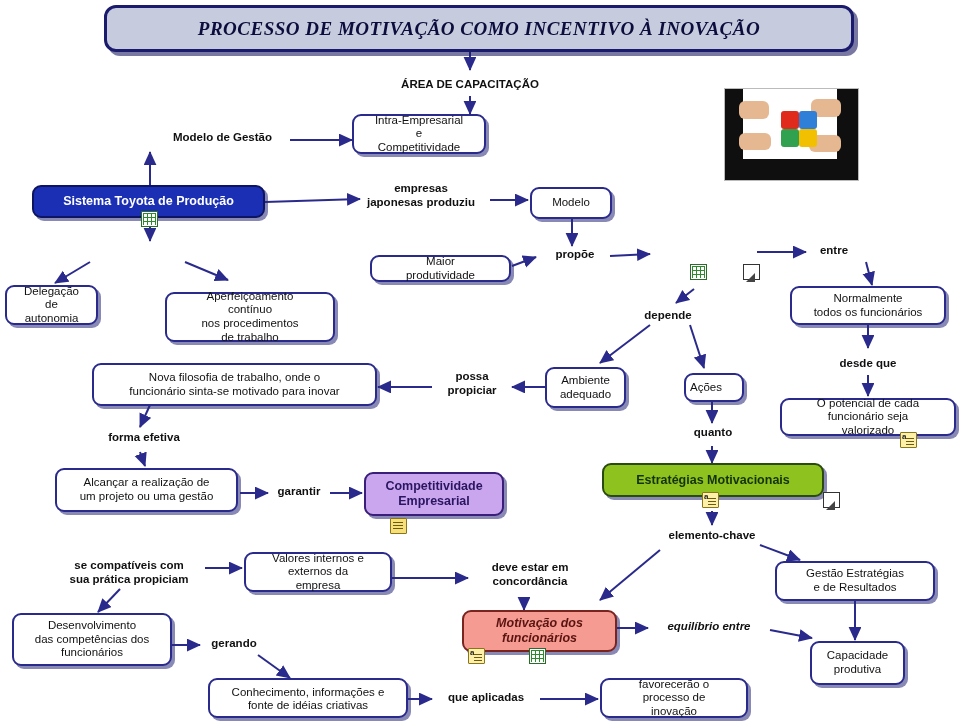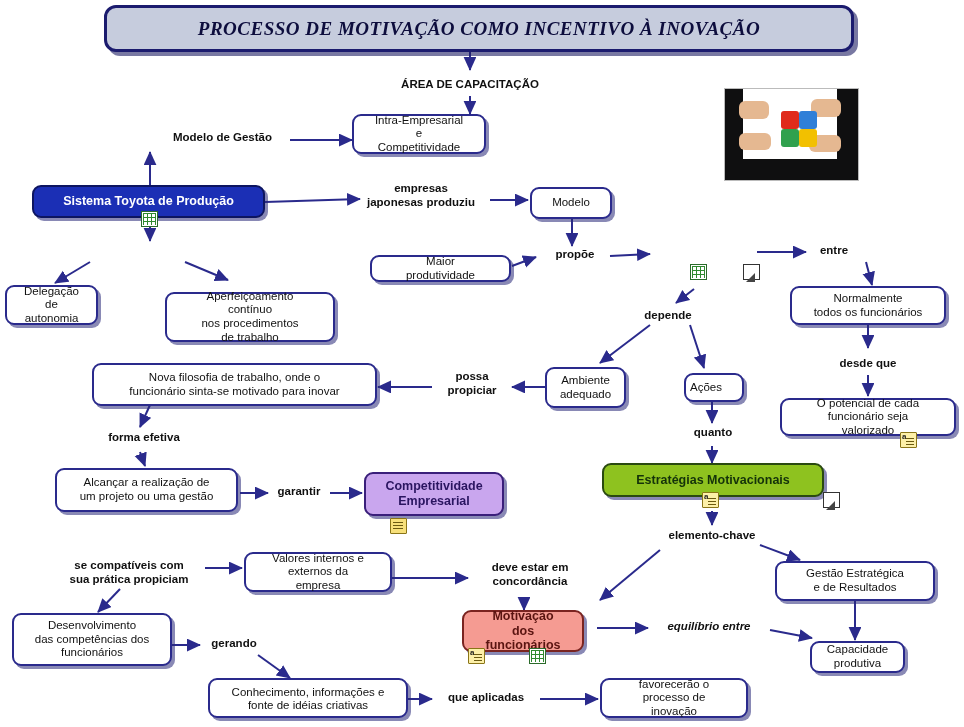--- a/index.html
+++ b/index.html
@@ -319,40 +319,40 @@
     <span class="ic ic-note-a"></span>
     <span class="ic ic-arrowbox" style="margin-left:102px;"></span>
   </div>
 
   <div class="node" style="left:244px;top:552px;width:148px;height:40px;">
     <span>Valores internos e
 externos da empresa</span>
   </div>
 
   <div class="node" style="left:775px;top:561px;width:160px;height:40px;">
-    <span>Gestão Estratégica
+    <span>Gestão Estratégias
 e de Resultados</span>
   </div>
 
   <div class="node" style="left:12px;top:613px;width:160px;height:53px;">
     <span>Desenvolvimento
 das competências dos
 funcionários</span>
   </div>
 
-  <div class="node n-pink" style="left:462px;top:610px;width:122px;height:42px;">
+  <div class="node n-pink" style="left:462px;top:610px;width:155px;height:42px;font-style:italic;">
     <span>Motivação dos
 funcionários</span>
   </div>
   <div class="icon-wrap" style="left:468px;top:648px;">
     <span class="ic ic-note-a"></span>
     <span class="ic ic-grid" style="margin-left:42px;"></span>
   </div>
 
-  <div class="node" style="left:810px;top:641px;width:95px;height:32px;">
+  <div class="node" style="left:810px;top:641px;width:95px;height:44px;">
     <span>Capacidade
 produtiva</span>
   </div>
 
   <div class="node" style="left:208px;top:678px;width:200px;height:40px;align-items:flex-end;">
     <span>Conhecimento, informações e
 fonte de idéias criativas</span>
   </div>
 
   <div class="node" style="left:600px;top:678px;width:148px;height:40px;">

